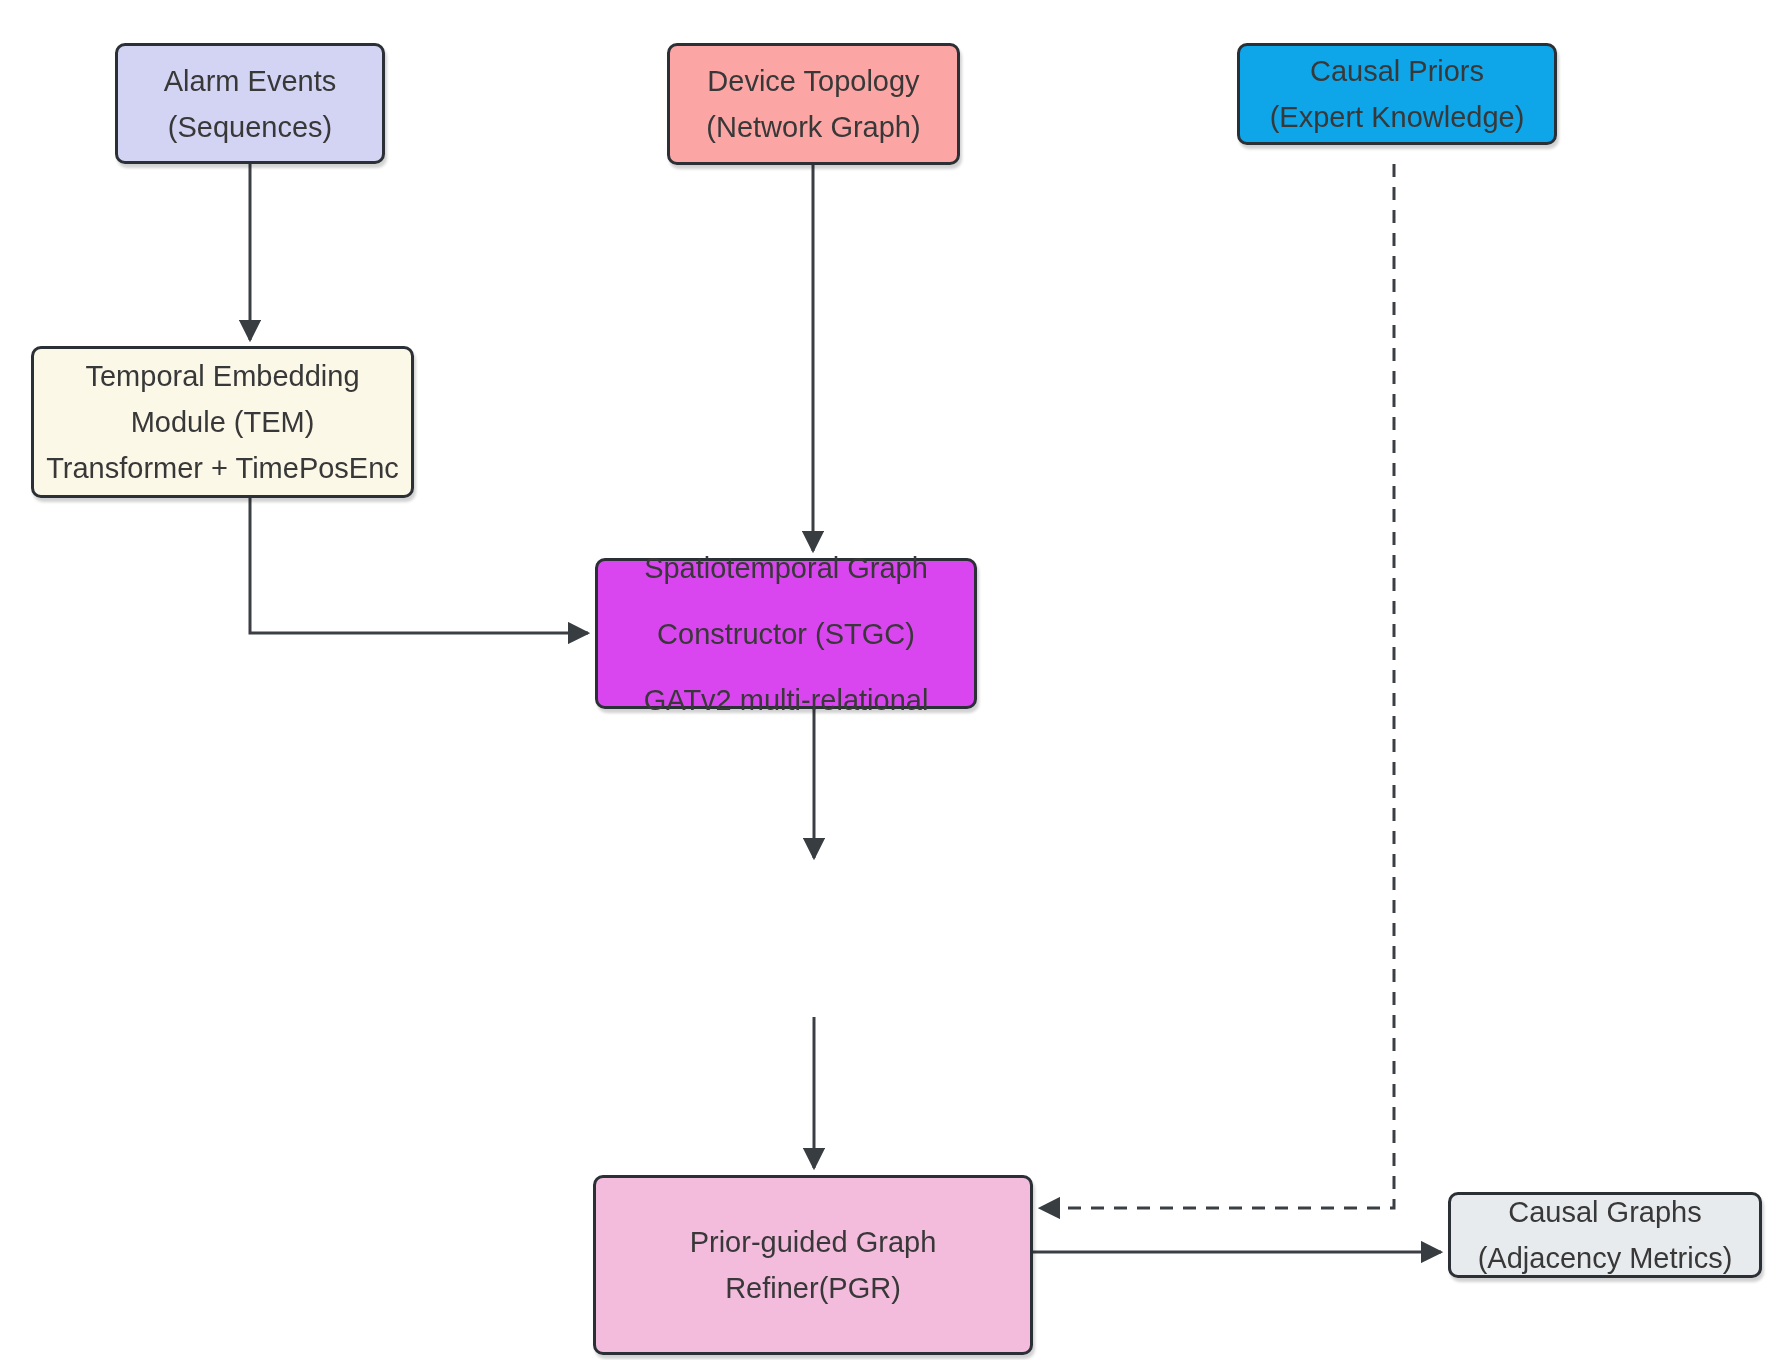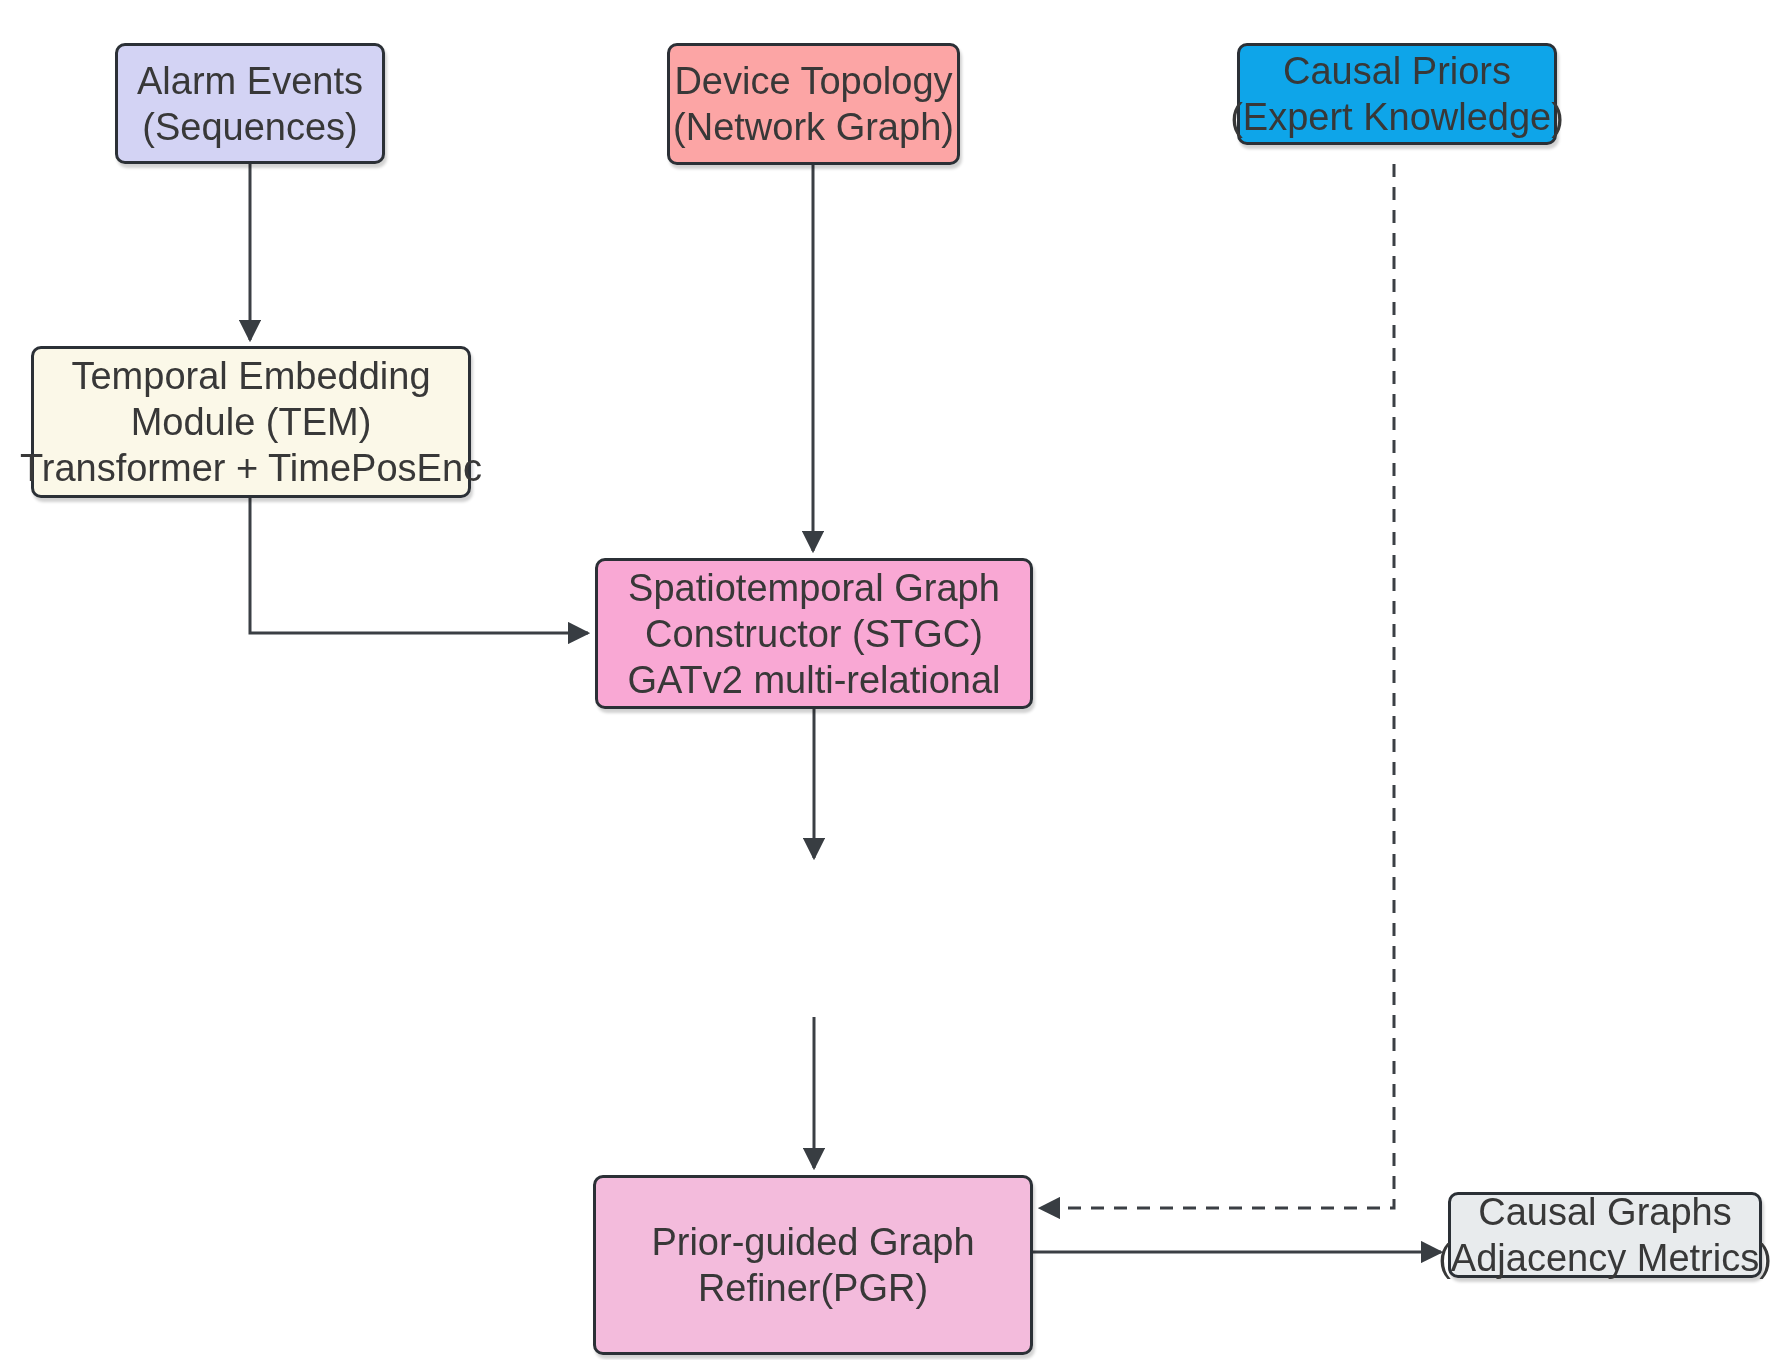--- a/index.html
+++ b/index.html
@@ -13,21 +13,21 @@
   svg.edges{position:absolute;left:0;top:0;width:1789px;height:1360px;}
   .edge{stroke:#3b3f44;stroke-width:3;fill:none;}
   .edge.dashed{stroke-dasharray:13 10;}
   .node{
     position:absolute;
     box-sizing:border-box;
     border:3px solid #2b3036;
     border-radius:10px;
     display:flex;flex-direction:column;justify-content:center;align-items:center;
     text-align:center;
-    font-size:38px;line-height:46px;color:#383838;
+    font-size:29px;line-height:46px;color:#383838;
     box-shadow:2px 4px 3px rgba(0,0,0,0.18);
   }
   .nl{display:block;white-space:nowrap;}
 </style>
 </head>
 <body>
 
 <div class="canvas">
 
   <svg class="edges">
@@ -53,27 +53,27 @@
   <div class="node" style="left: 667px; top: 43px; width: 293px; height: 122px; background-color: #fca5a5;">
     <span class="nl">Device Topology</span>
     <span class="nl">(Network Graph)</span>
   </div>
 
   <div class="node" style="left: 1237px; top: 43px; width: 320px; height: 102px; background-color: #0ea5e9;">
     <span class="nl">Causal Priors</span>
     <span class="nl">(Expert Knowledge)</span>
   </div>
 
-  <div class="node" style="left: 31px; top: 346px; width: 440px; height: 152px; background-color: rgb(251, 248, 232);">
+  <div class="node" style="left: 31px; top: 346px; width: 383px; height: 152px; background-color: rgb(251, 248, 232);">
     <span class="nl">Temporal Embedding</span>
     <span class="nl">Module (TEM)</span>
     <span class="nl">Transformer + TimePosEnc</span>
   </div>
 
-  <div class="node" style="left: 595px; top: 558px; width: 438px; height: 151px; background-color: #f9a8d4;">
+  <div class="node" style="left: 595px; top: 558px; width: 382px; height: 151px; background-color: #d946ef; gap: 20px;">
     <span class="nl">Spatiotemporal Graph</span>
     <span class="nl">Constructor (STGC)</span>
     <span class="nl">GATv2 multi-relational</span>
   </div>
 
 
   <div class="node" style="left: 593px; top: 1175px; width: 440px; height: 180px; background-color: rgb(243, 187, 220);">
     <span class="nl">Prior-guided Graph</span>
     <span class="nl">Refiner(PGR)</span>
   </div>

